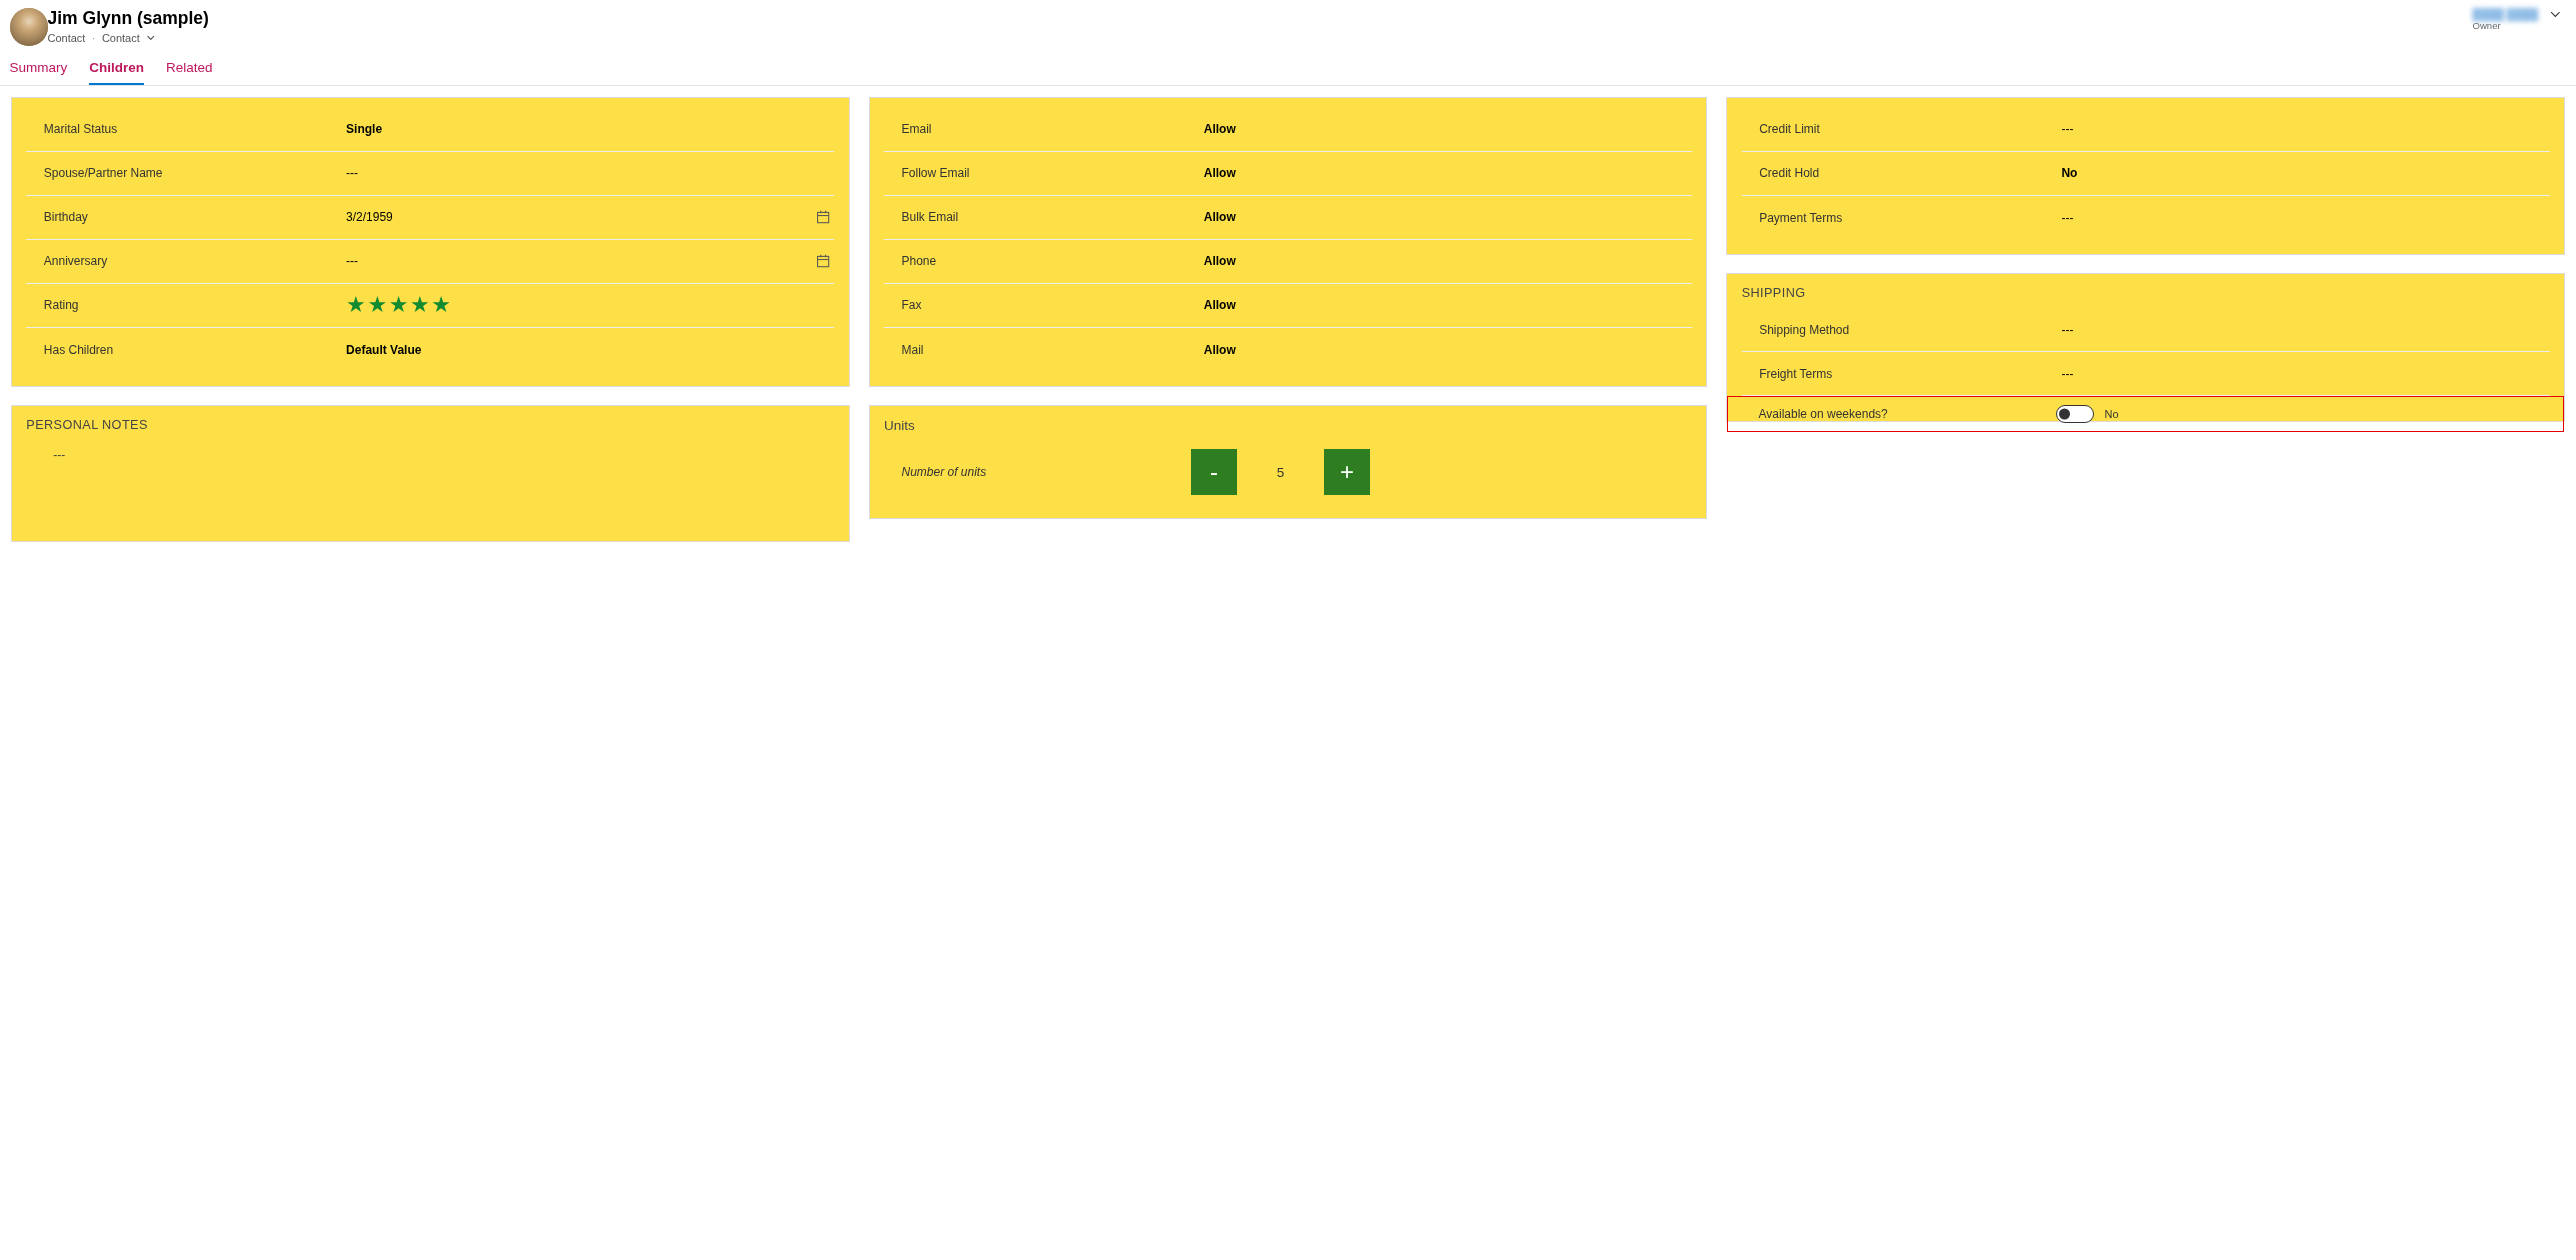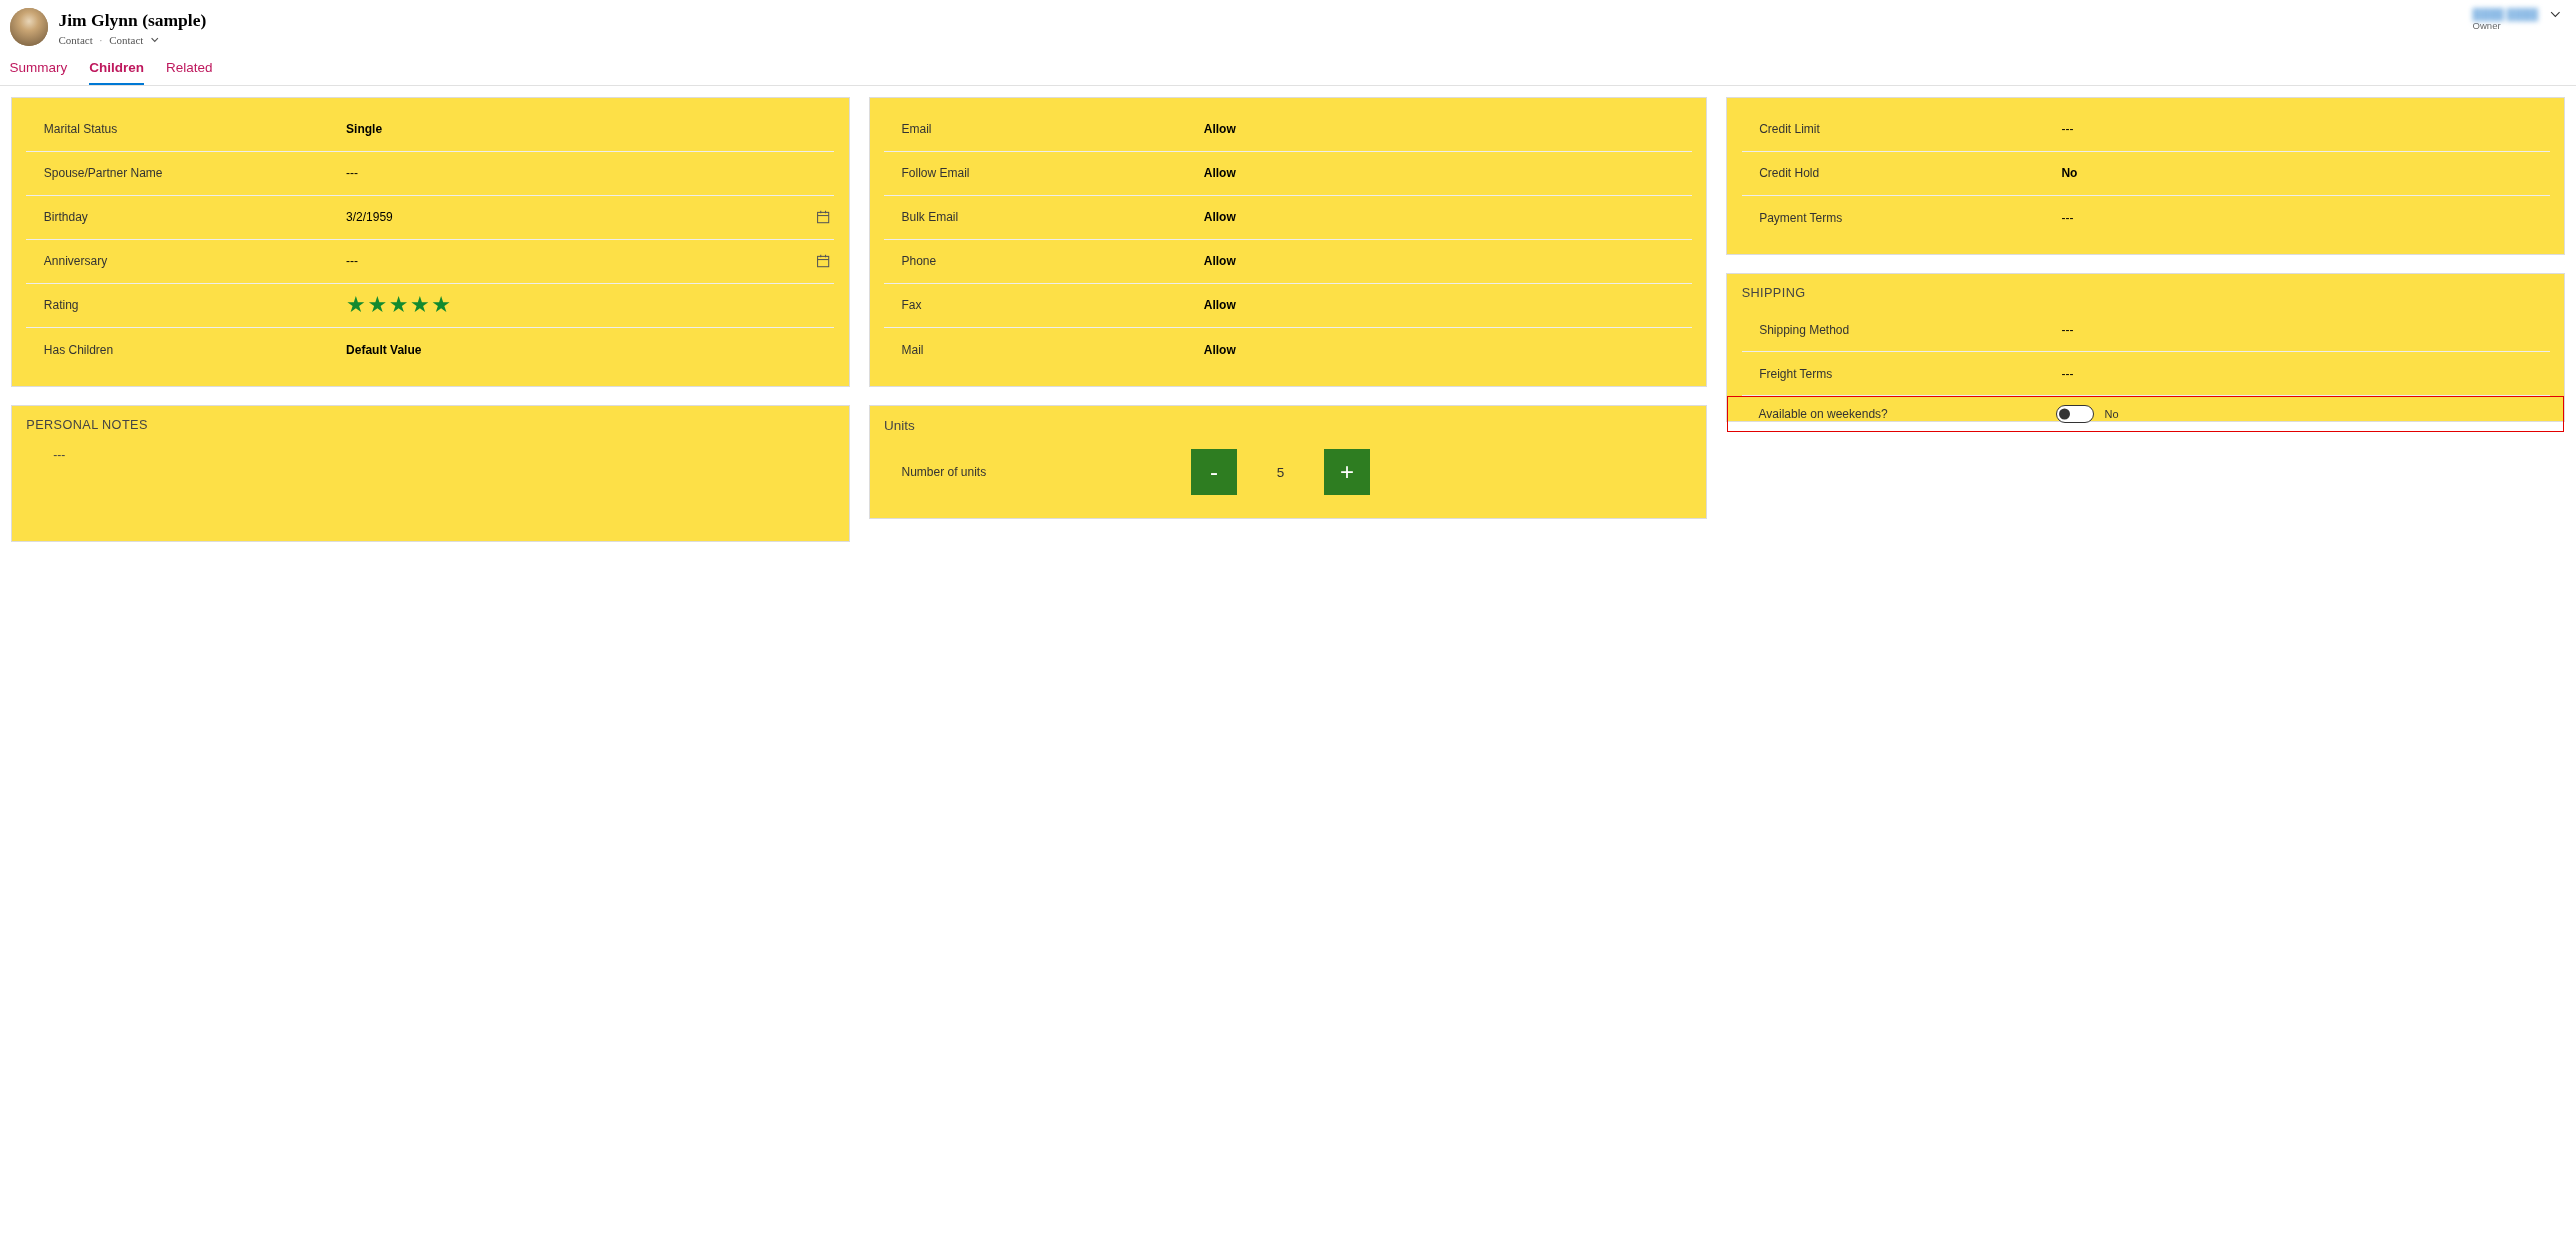--- a/index.html
+++ b/index.html
@@ -17,23 +17,21 @@
       padding: 8px 9.5px 0 9.5px;
       border-bottom: 0.8px solid #e1e1e1;
     }
     .header-top {
       display: flex;
       align-items: flex-start;
       justify-content: space-between;
     }
     .entity-info {
       display: flex;
-      align-items: flex-end;
-      gap: 11px;
-      font-family: Liberation Serif, serif;
+      align-items: flex-start;
     }
     .avatar {
       width: 38px;
       height: 38px;
       border-radius: 50%;
       background: linear-gradient(135deg, #c9a574 0%, #8b6f47 100%);
       flex-shrink: 0;
       position: relative;
       overflow: hidden;
     }
@@ -167,20 +165,21 @@
     .units-row {
       display: flex;
       align-items: center;
       gap: 0;
       padding: 8px 0;
     }
     .units-label {
       flex: 0 0 38%;
       font-size: 12px;
       padding-left: 17.5px;
+      font-style: italic;
     }
     .stepper {
       display: flex;
       align-items: center;
     }
     .step-btn {
       background: #2e7d21;
       color: #fff;
       border: none;
       width: 46px;

